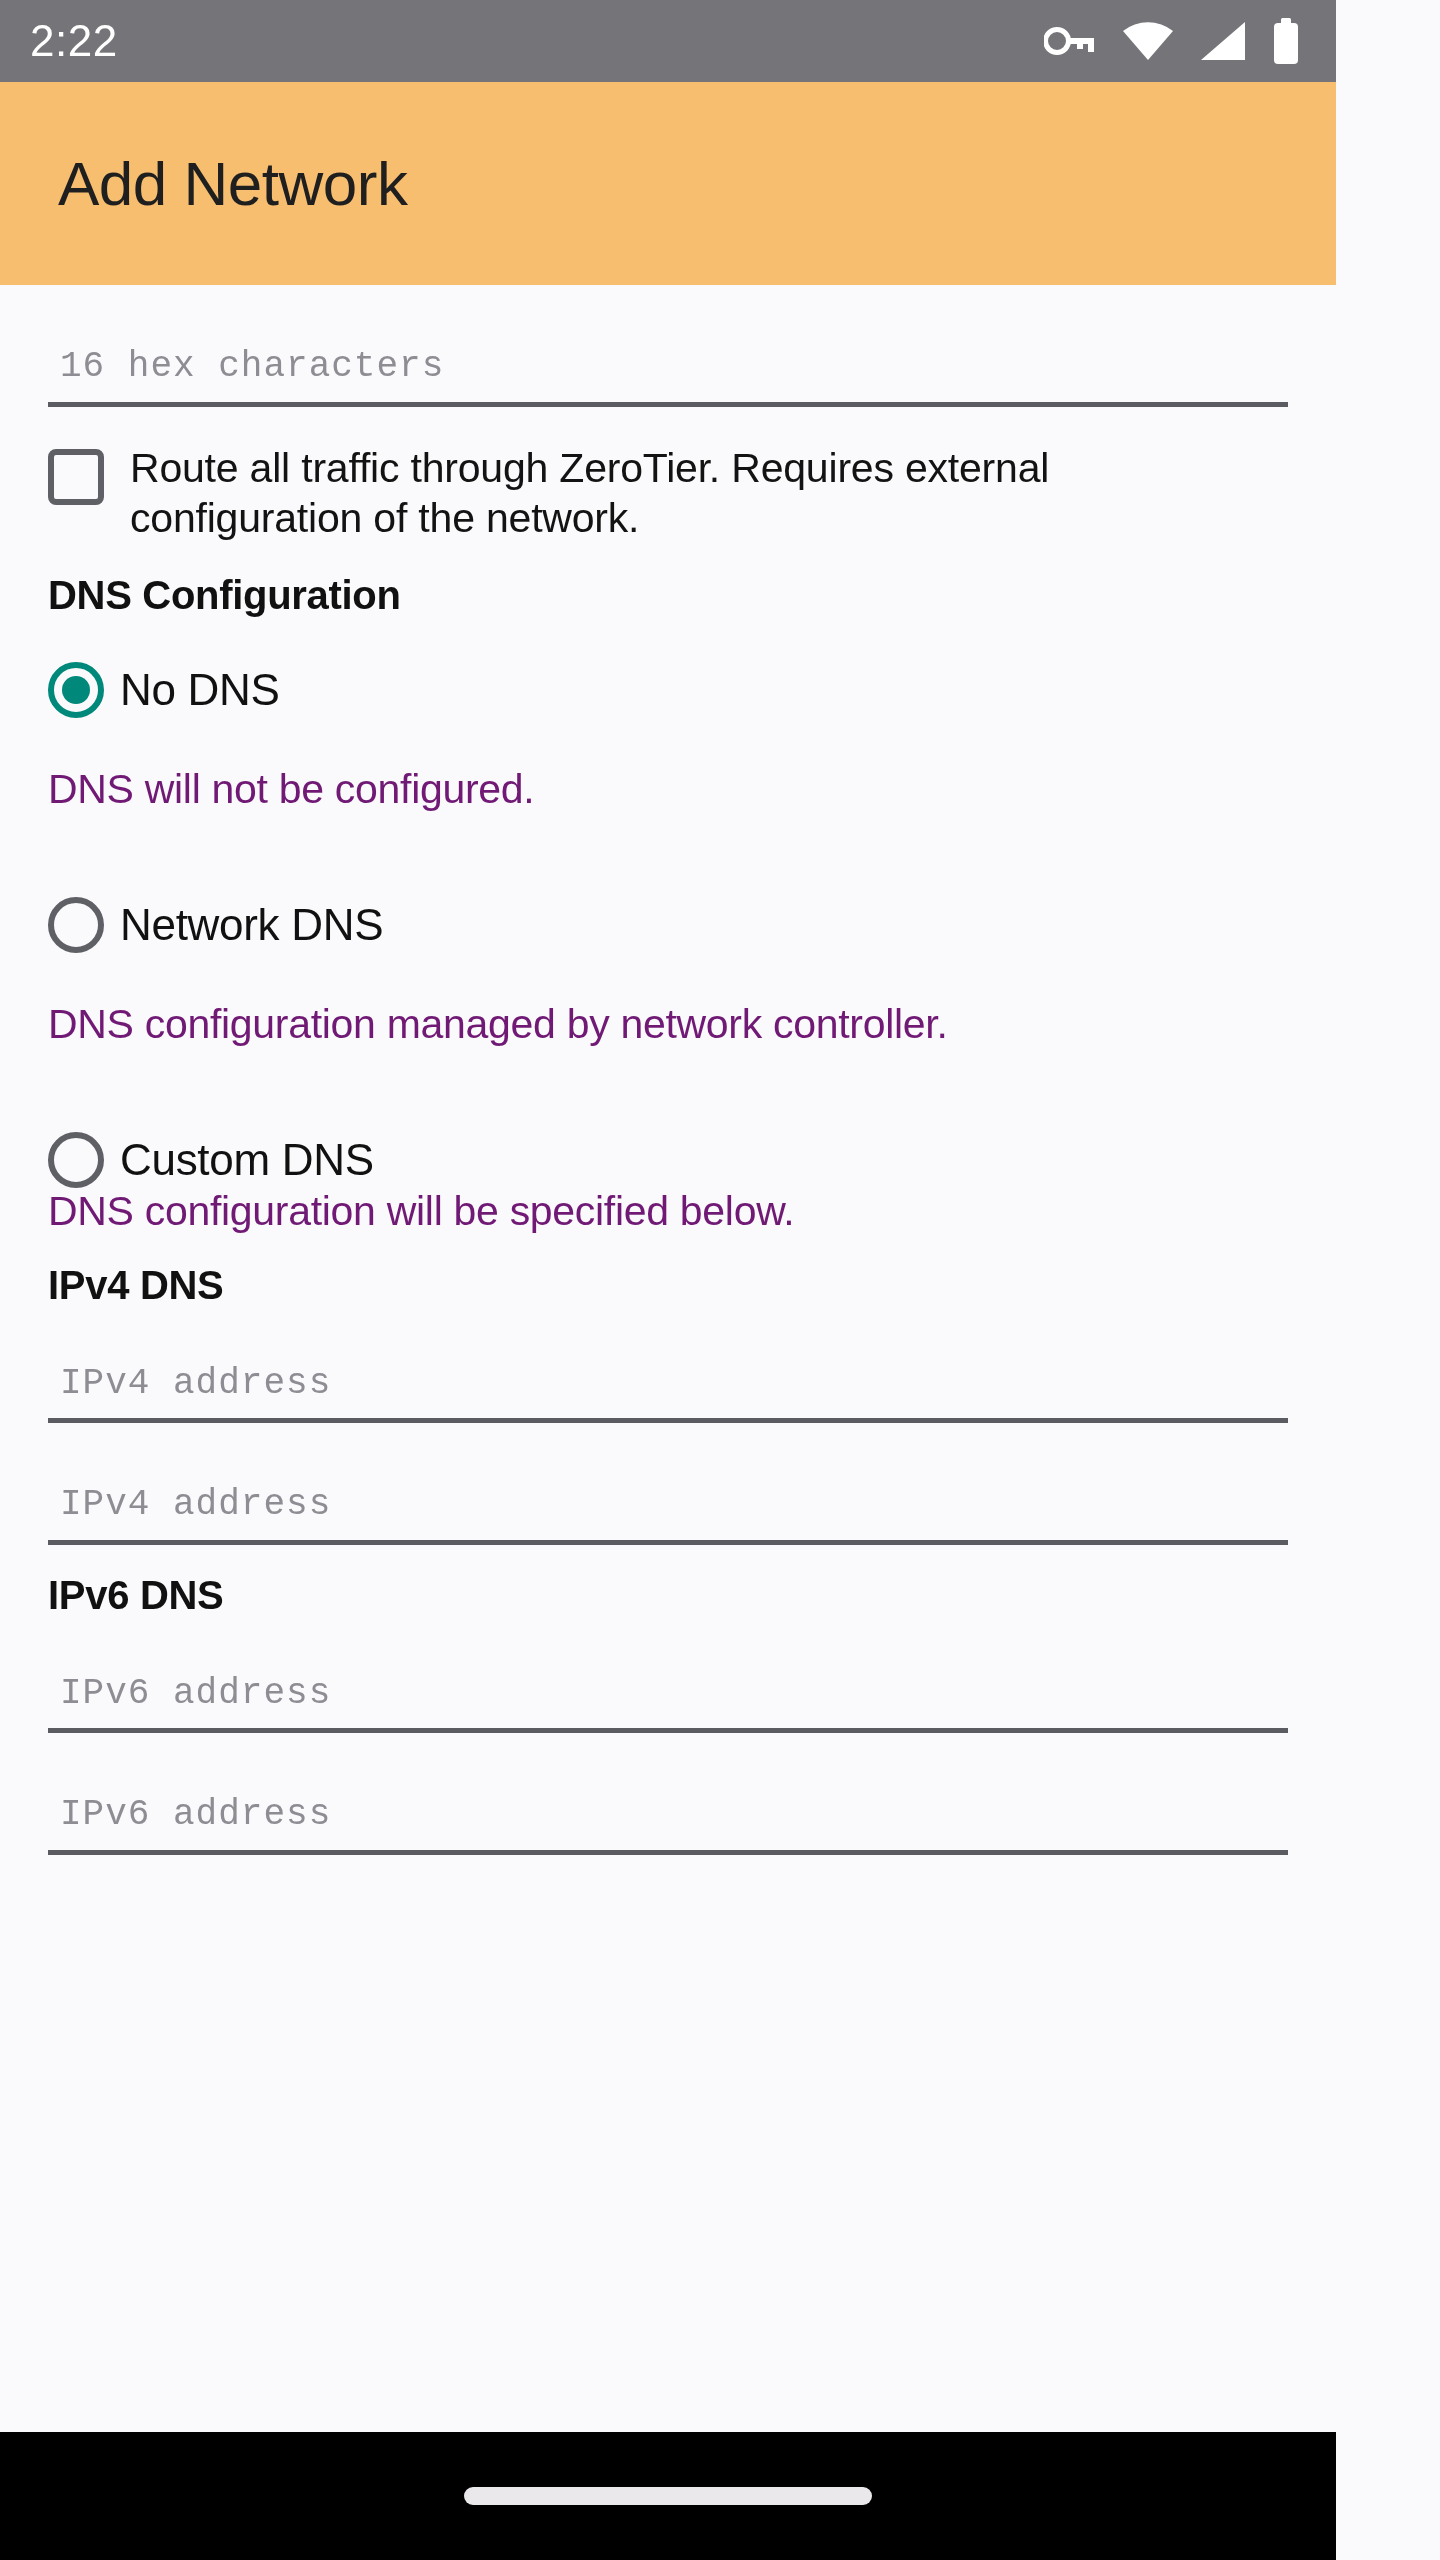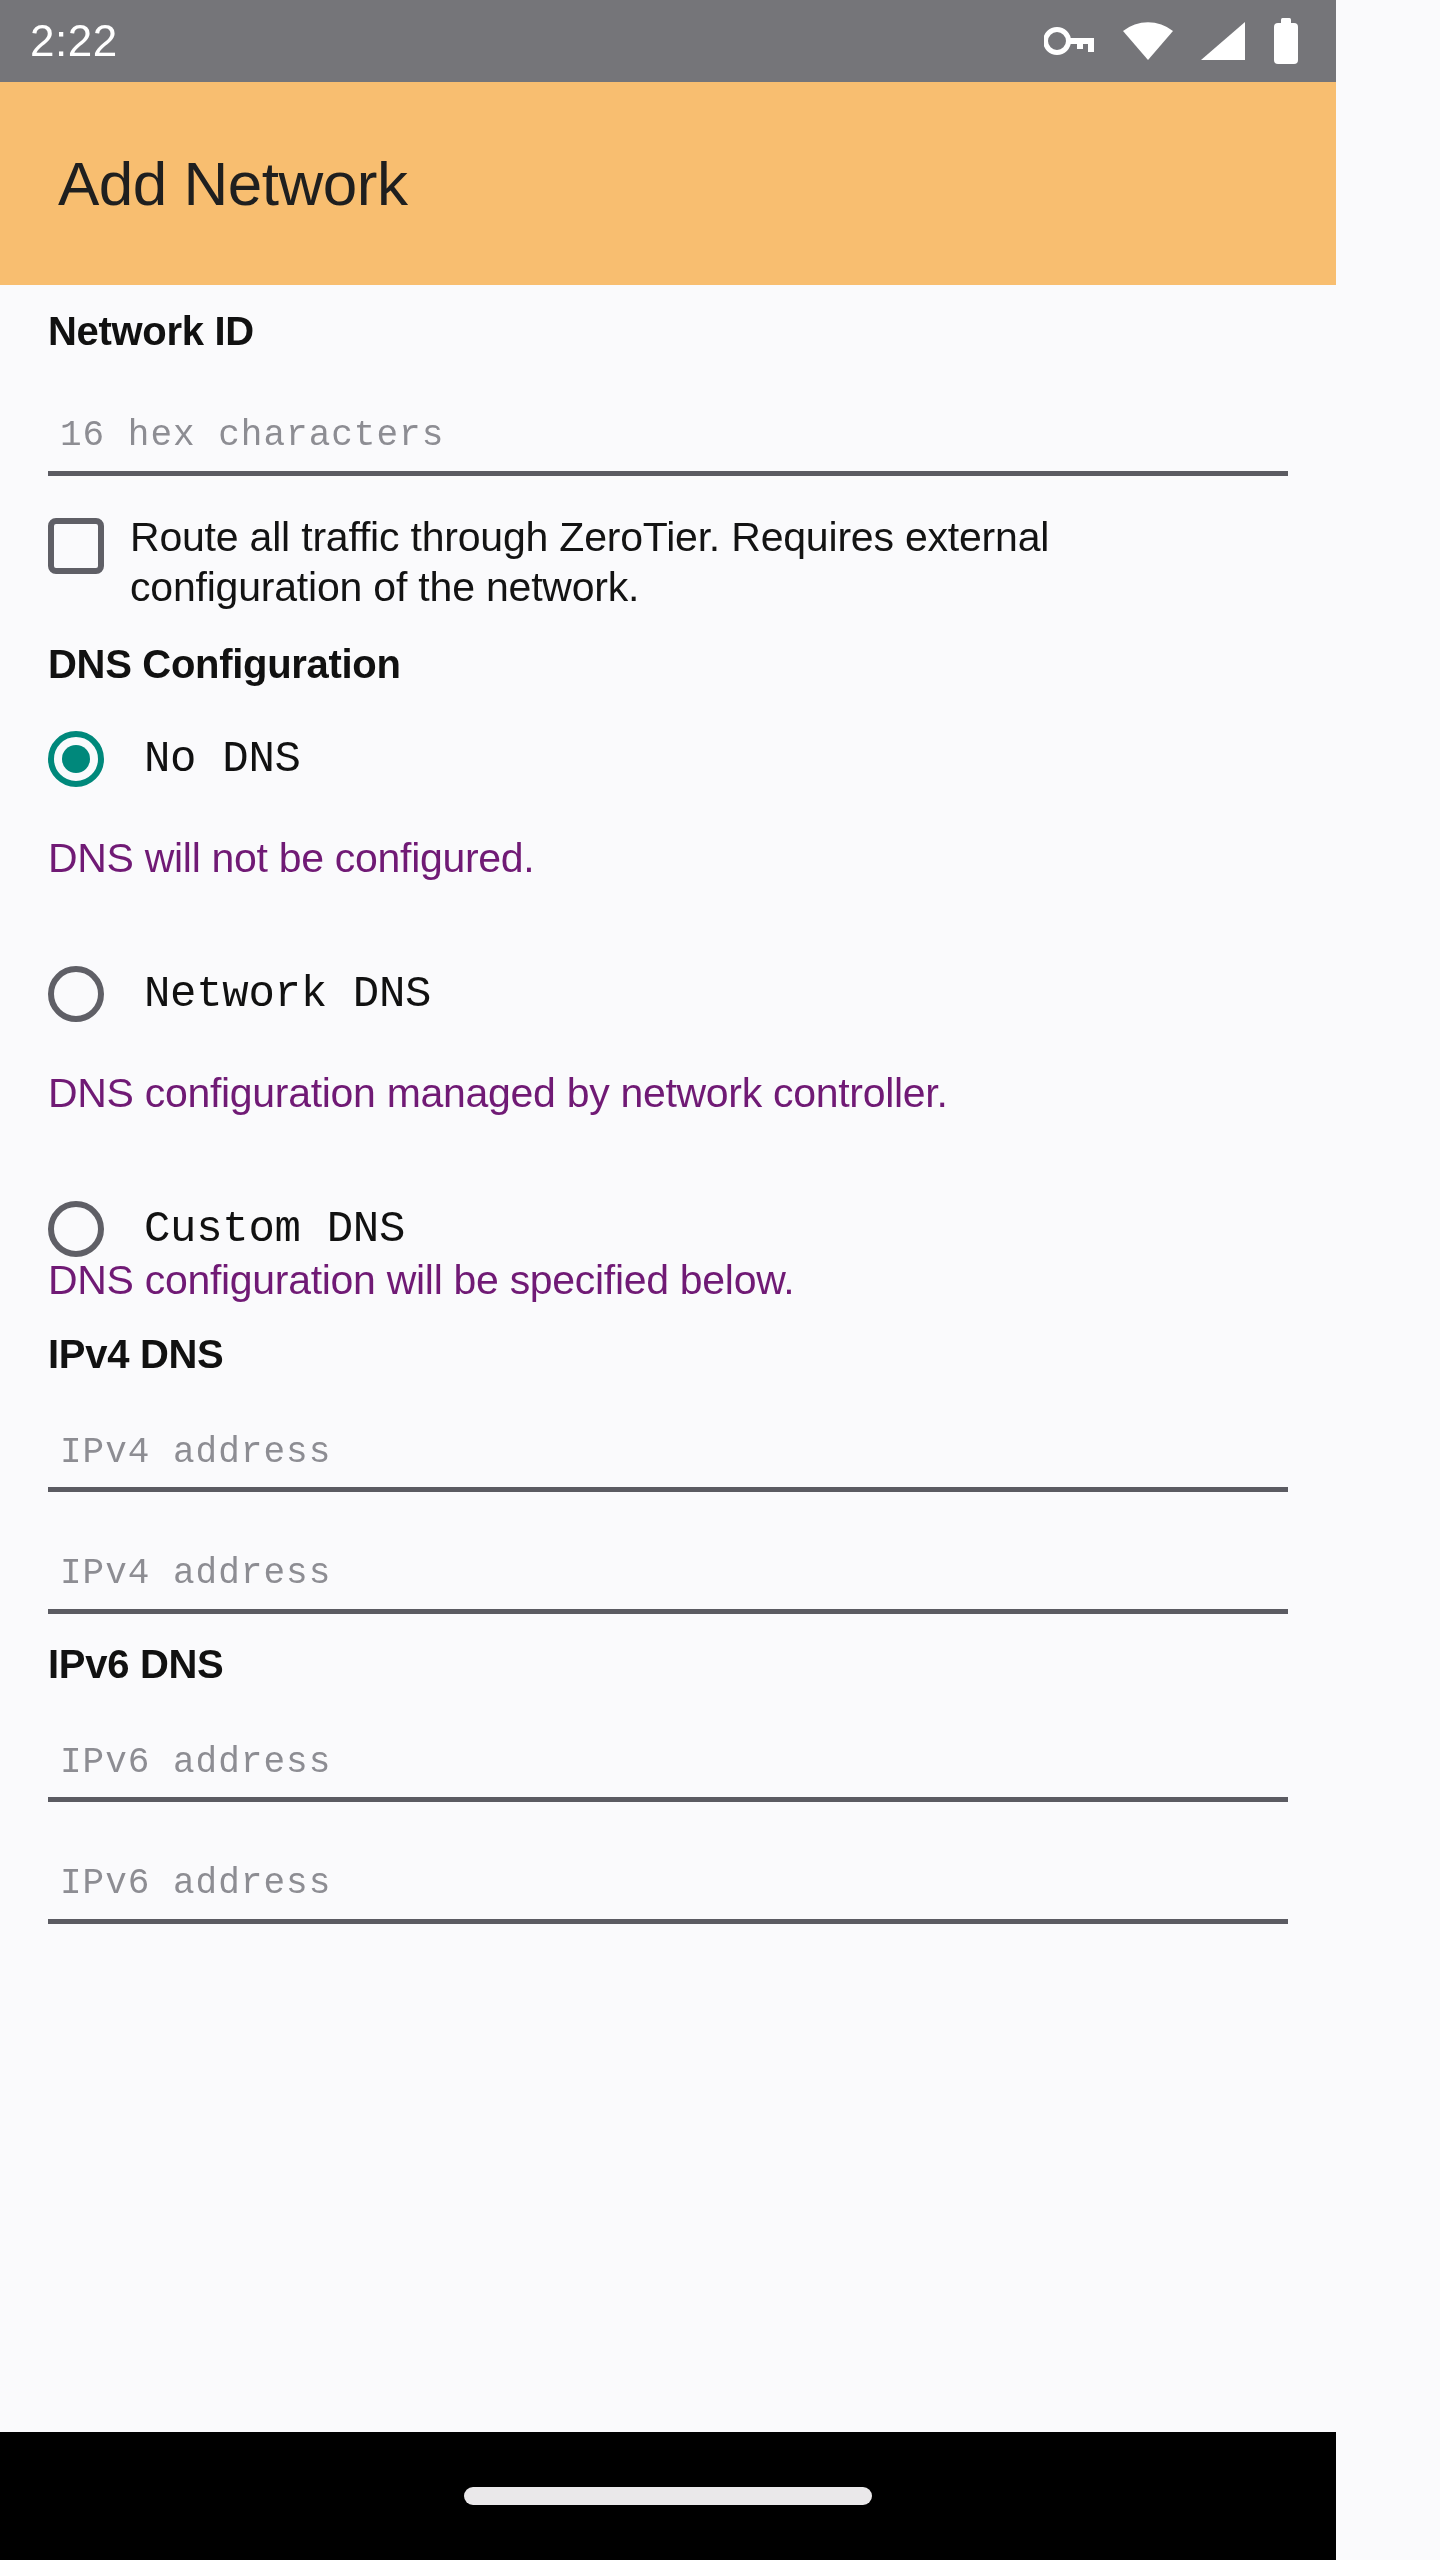--- a/index.html
+++ b/index.html
@@ -114,22 +114,21 @@
     font-size: 41px;
     color: #131313;
     line-height: 1.22;
     letter-spacing: -0.2px;
   }
 
   
   .radio-row {
     display: flex;
     align-items: center;
-    gap: 40px;
-    font-family: Liberation Mono, monospace;
+    gap: 16px;
   }
   .radio-outer {
     flex: 0 0 auto;
     width: 56px;
     height: 56px;
     border-radius: 50%;
     border: 6px solid #5f5f66;
     display: flex;
     align-items: center;
     justify-content: center;
@@ -225,21 +224,20 @@
 
     </div>
   </div>
 
   <div class="app-bar">
     <div class="app-bar-title">Add Network</div>
   </div>
 
   <div class="content">
 
-    <div class="section-label s-netid-label">Network ID</div>
 
     <div class="text-field s-netid-field">
       <span class="placeholder">16 hex characters</span>
     </div>
 
     <div class="checkbox-row s-checkbox">
       <div class="checkbox-box"></div>
       <div class="checkbox-label">Route all traffic through ZeroTier. Requires external configuration of the network.</div>
     </div>
 

